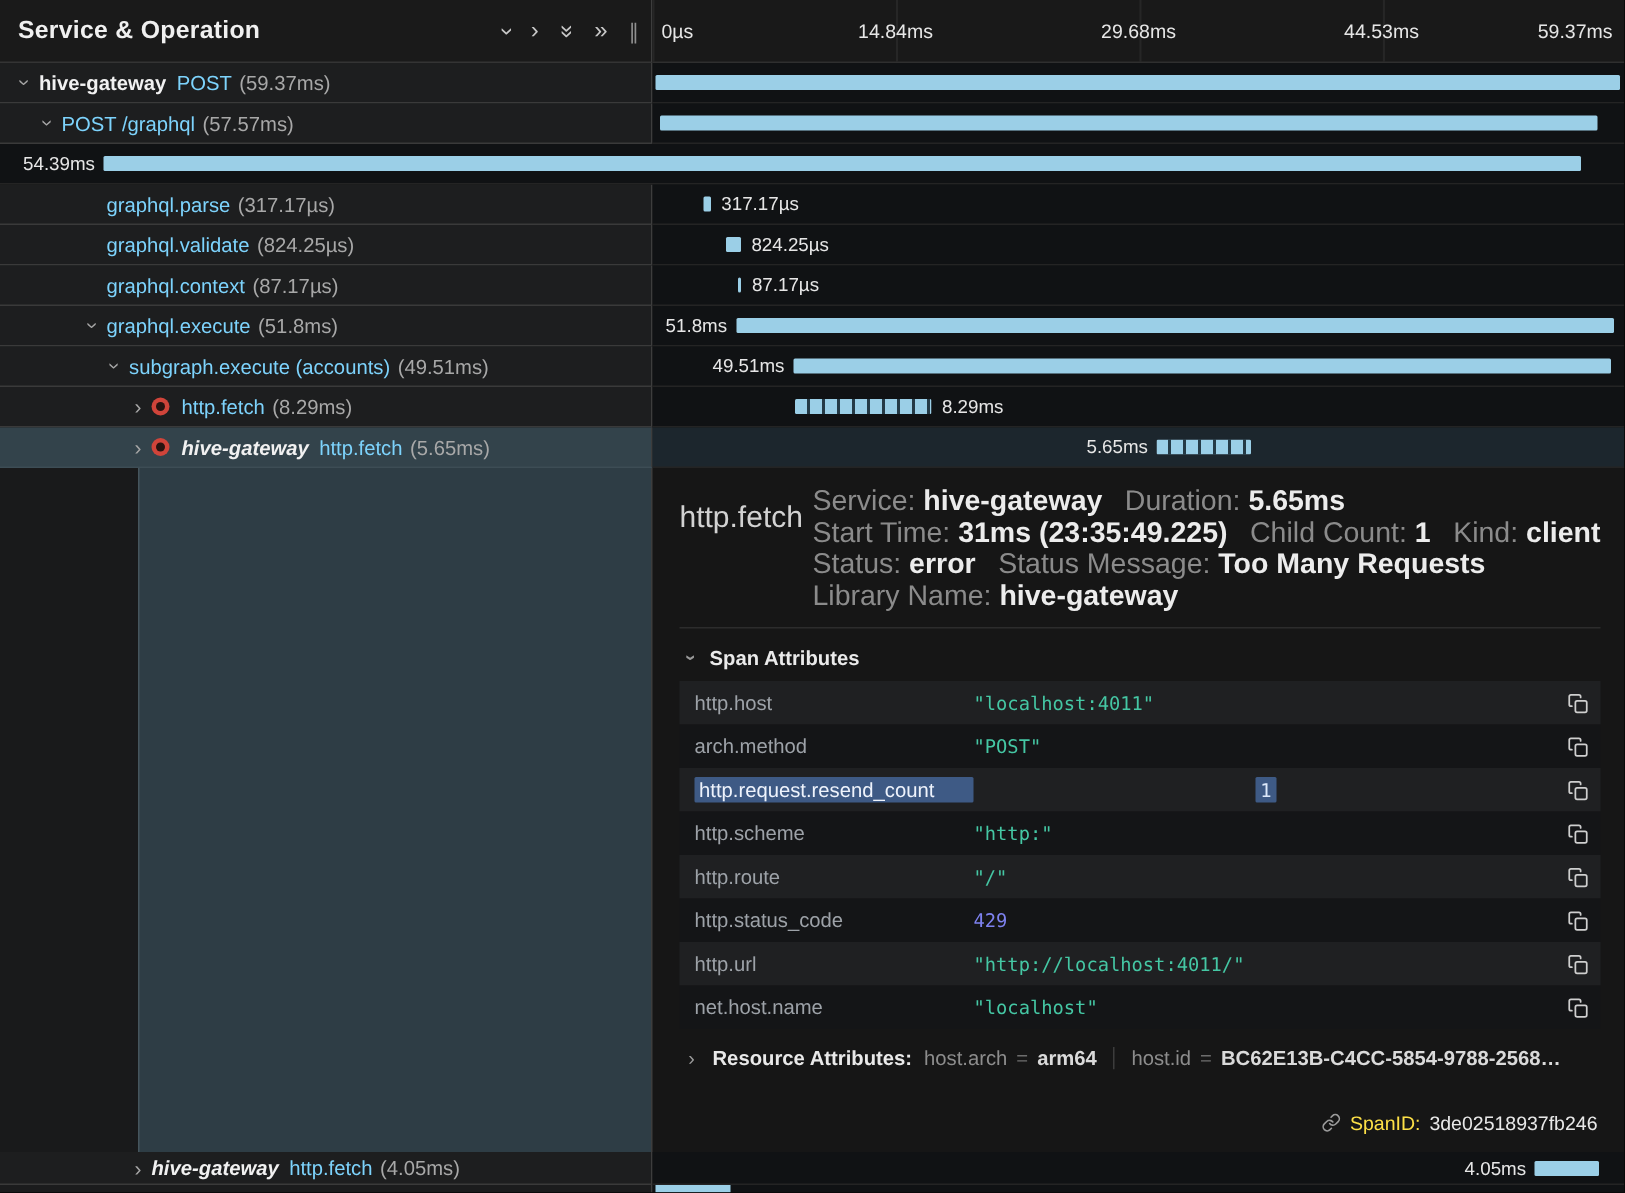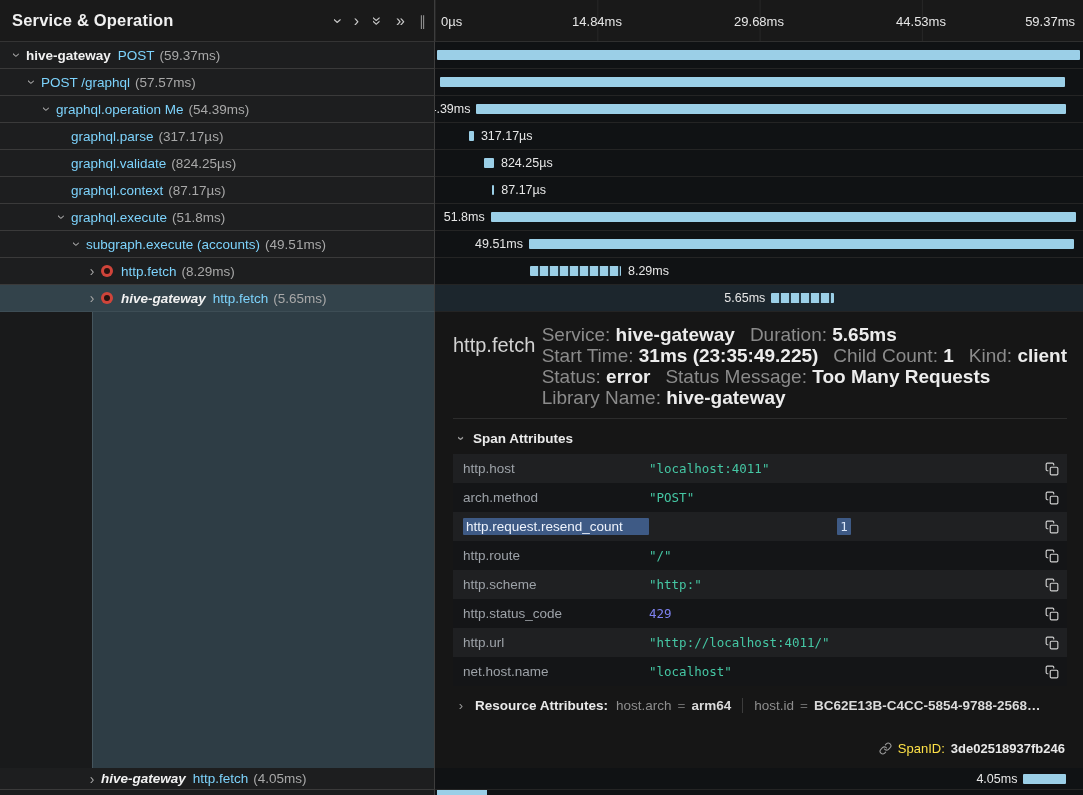--- a/index.html
+++ b/index.html
@@ -99,21 +99,21 @@
   .res-row { display:flex; align-items:center; margin-top:12px; padding-left:2px; gap:8px; cursor:pointer; }
   .res-head { font-weight:700; color:#e9e9e9; }
   .res-pairs { display:flex; align-items:center; overflow:hidden; white-space:nowrap; }
   .res-key { color:#8d8d8d; }
   .res-eq { color:#6d6d6d; margin:0 6px; }
   .res-val { color:#dadada; font-weight:600; }
   .res-sep { border-left:1px solid #3c3c3c; height:15px; margin:0 11px; }
   .spanid-row { margin-top:auto; display:flex; justify-content:flex-end; align-items:center;
                 gap:6px; padding:8px 2px 6px 0; font-size:13px; }
   .sid-label { color:#fde047; }
-  .sid-value { color:#e8e8e8; font-weight:700; }
+  .sid-value { color:#e8e8e8; font-weight:400; }
   .link-ic { color:#9b9b9b; display:inline-flex; cursor:pointer; }
 
   
   .bottom-row { height:22px; }
   .sliver { height:5px; flex:none; }
   .sliver .cell-left { background:#1b1c1d; border-bottom:none; }
   .sliver .bar-cell { border-bottom:none; }
 </style>
 </head>
 <body>
@@ -156,25 +156,20 @@
         <div class="cell-left tree-cell" style="padding-left: 25px;">
           <span class="chev down">›</span>
           <span class="nm">POST /graphql</span>
           <span class="dur">(57.57ms)</span>
         </div>
         <div class="cell-right bar-cell grid-bg">
           <div class="bar" style="left: 0.8%; width: 96.5%;"></div>
         </div>
       </div>
       <div class="split trace-row">
-        <div class="cell-left tree-cell" style="padding-left: 40px;">
-          <span class="chev down">›</span>
-          <span class="nm">graphql.operation Me</span>
-          <span class="dur">(54.39ms)</span>
-        </div>
         <div class="cell-right bar-cell grid-bg">
           <div class="bar" style="left: 6.4%; width: 90.9%;"></div>
           <span class="bar-label" style="right: 93.6%; margin-right: 6px;">54.39ms</span>
         </div>
       </div>
       <div class="split trace-row">
         <div class="cell-left tree-cell" style="padding-left: 55px;">
           <span class="chev blank">›</span>
           <span class="nm">graphql.parse</span>
           <span class="dur">(317.17µs)</span>
@@ -299,32 +294,32 @@
             <span class="attr-key sel-bg" style="width: 186px; flex: 0 0 auto;">http.request.resend_count</span>
             <span class="attr-val num sel-val">1</span>
             <button class="copy-btn">
               <svg width="14" height="14" viewBox="0 0 24 24" fill="none" stroke="currentColor" stroke-width="2" stroke-linecap="round" stroke-linejoin="round">
                 <rect x="9" y="9" width="13" height="13" rx="2"></rect>
                 <path d="M5 15H4a2 2 0 0 1-2-2V4a2 2 0 0 1 2-2h9a2 2 0 0 1 2 2v1"></path>
               </svg>
             </button>
           </div>
           <div class="attr-row">
+            <span class="attr-key">http.scheme</span>
+            <span class="attr-val">"http:"</span>
+            <button class="copy-btn">
+              <svg width="14" height="14" viewBox="0 0 24 24" fill="none" stroke="currentColor" stroke-width="2" stroke-linecap="round" stroke-linejoin="round">
+                <rect x="9" y="9" width="13" height="13" rx="2"></rect>
+                <path d="M5 15H4a2 2 0 0 1-2-2V4a2 2 0 0 1 2-2h9a2 2 0 0 1 2 2v1"></path>
+              </svg>
+            </button>
+          </div>
+          <div class="attr-row">
             <span class="attr-key">http.route</span>
             <span class="attr-val">"/"</span>
-            <button class="copy-btn">
-              <svg width="14" height="14" viewBox="0 0 24 24" fill="none" stroke="currentColor" stroke-width="2" stroke-linecap="round" stroke-linejoin="round">
-                <rect x="9" y="9" width="13" height="13" rx="2"></rect>
-                <path d="M5 15H4a2 2 0 0 1-2-2V4a2 2 0 0 1 2-2h9a2 2 0 0 1 2 2v1"></path>
-              </svg>
-            </button>
-          </div>
-          <div class="attr-row">
-            <span class="attr-key">http.scheme</span>
-            <span class="attr-val">"http:"</span>
             <button class="copy-btn">
               <svg width="14" height="14" viewBox="0 0 24 24" fill="none" stroke="currentColor" stroke-width="2" stroke-linecap="round" stroke-linejoin="round">
                 <rect x="9" y="9" width="13" height="13" rx="2"></rect>
                 <path d="M5 15H4a2 2 0 0 1-2-2V4a2 2 0 0 1 2-2h9a2 2 0 0 1 2 2v1"></path>
               </svg>
             </button>
           </div>
           <div class="attr-row">
             <span class="attr-key">http.status_code</span>
             <span class="attr-val num">429</span>

